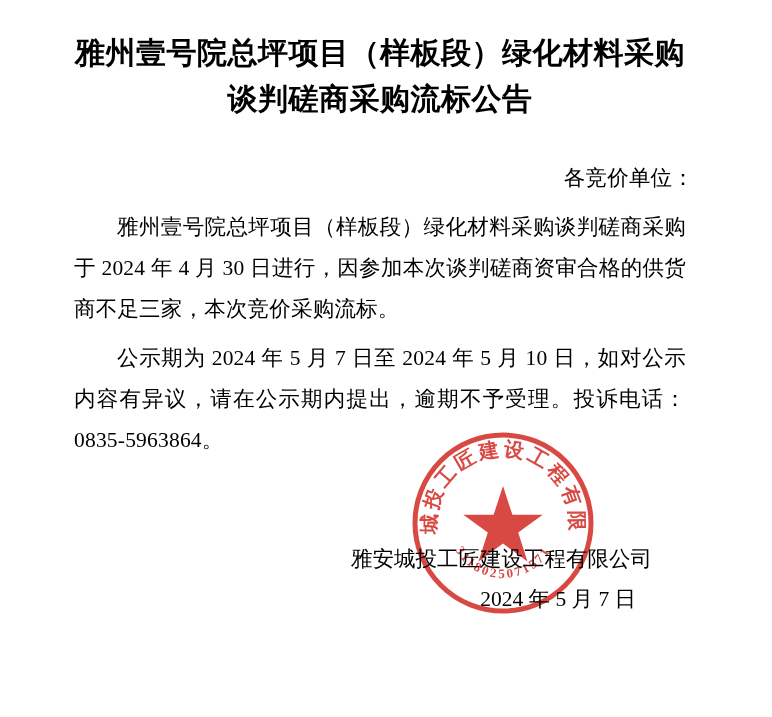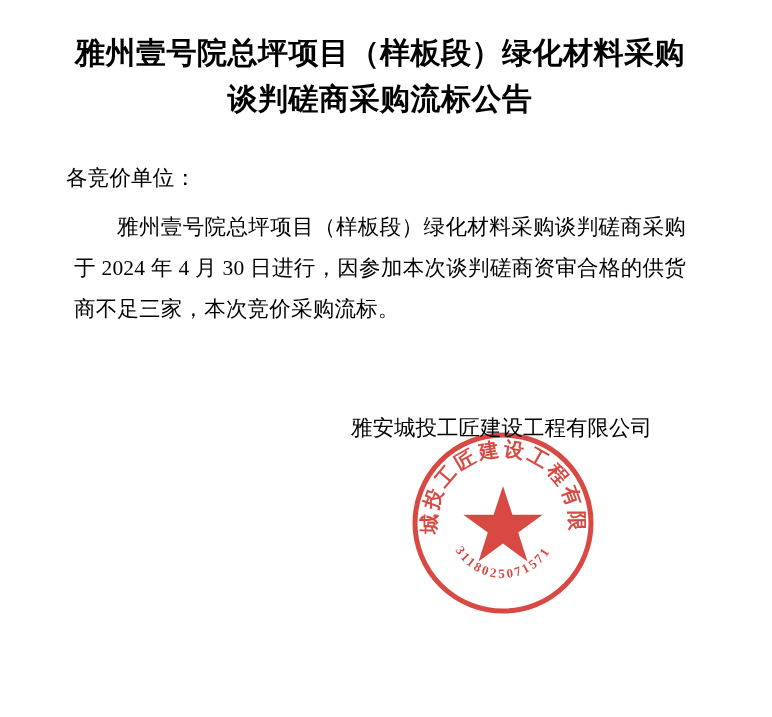--- a/index.html
+++ b/index.html
@@ -34,20 +34,21 @@
   }
   .body-block {
     margin-top: 36px;
     font-size: 21.5px;
     line-height: 41px;
     letter-spacing: 0.2px;
   }
   .salutation {
     text-indent: 0;
     margin: 0 0 2px 0;
+    text-align: right;
   }
   .para {
     text-indent: 2em;
     margin: 8px;
     text-align: justify;
     text-justify: inter-ideograph;
   }
   .para + .para {
     margin-top: 2px;
   }
@@ -92,24 +93,26 @@
 </head>
 <body>
 
 <div class="page">
 
   <h1 class="doc-title">雅州壹号院总坪项目（样板段）绿化材料采购谈判磋商采购流标公告</h1>
 
   <div class="body-block">
     <p class="salutation">各竞价单位：</p>
     <p class="para">雅州壹号院总坪项目（样板段）绿化材料采购谈判磋商采购于 2024 年 4 月 30 日进行，因参加本次谈判磋商资审合格的供货商不足三家，本次竞价采购流标。</p>
+    <p class="para">公示期为 2024 年 5 月 7 日至 2024 年 5 月 10 日，如对公示内容有异议，请在公示期内提出，逾期不予受理。投诉电话：0835-5963864。</p>
   </div>
 
   <div class="signature">
     <span class="sig-line">雅安城投工匠建设工程有限公司</span>
+    <span class="sig-date">2024 年 5 月 7 日</span>
   </div>
 
   <div class="seal">
     <svg width="190" height="190" viewBox="0 0 190 190" xmlns="http://www.w3.org/2000/svg">
       <defs>
         <path id="sealTopArc" d="M 28,95 A 67,67 0 0 1 162,95"></path>
         <path id="sealBottomArc" d="M 40,95 A 55,55 0 0 0 150,95"></path>
       </defs>
       <circle cx="95" cy="95" r="88" fill="none" stroke="#d4312a" stroke-width="5"></circle>
       <polygon points="95,58 104.4,86.8 134.7,86.8 110.2,104.6 119.5,133.4 95,115.6 70.5,133.4 79.8,104.6 55.3,86.8 85.6,86.8" fill="#d4312a"></polygon>

